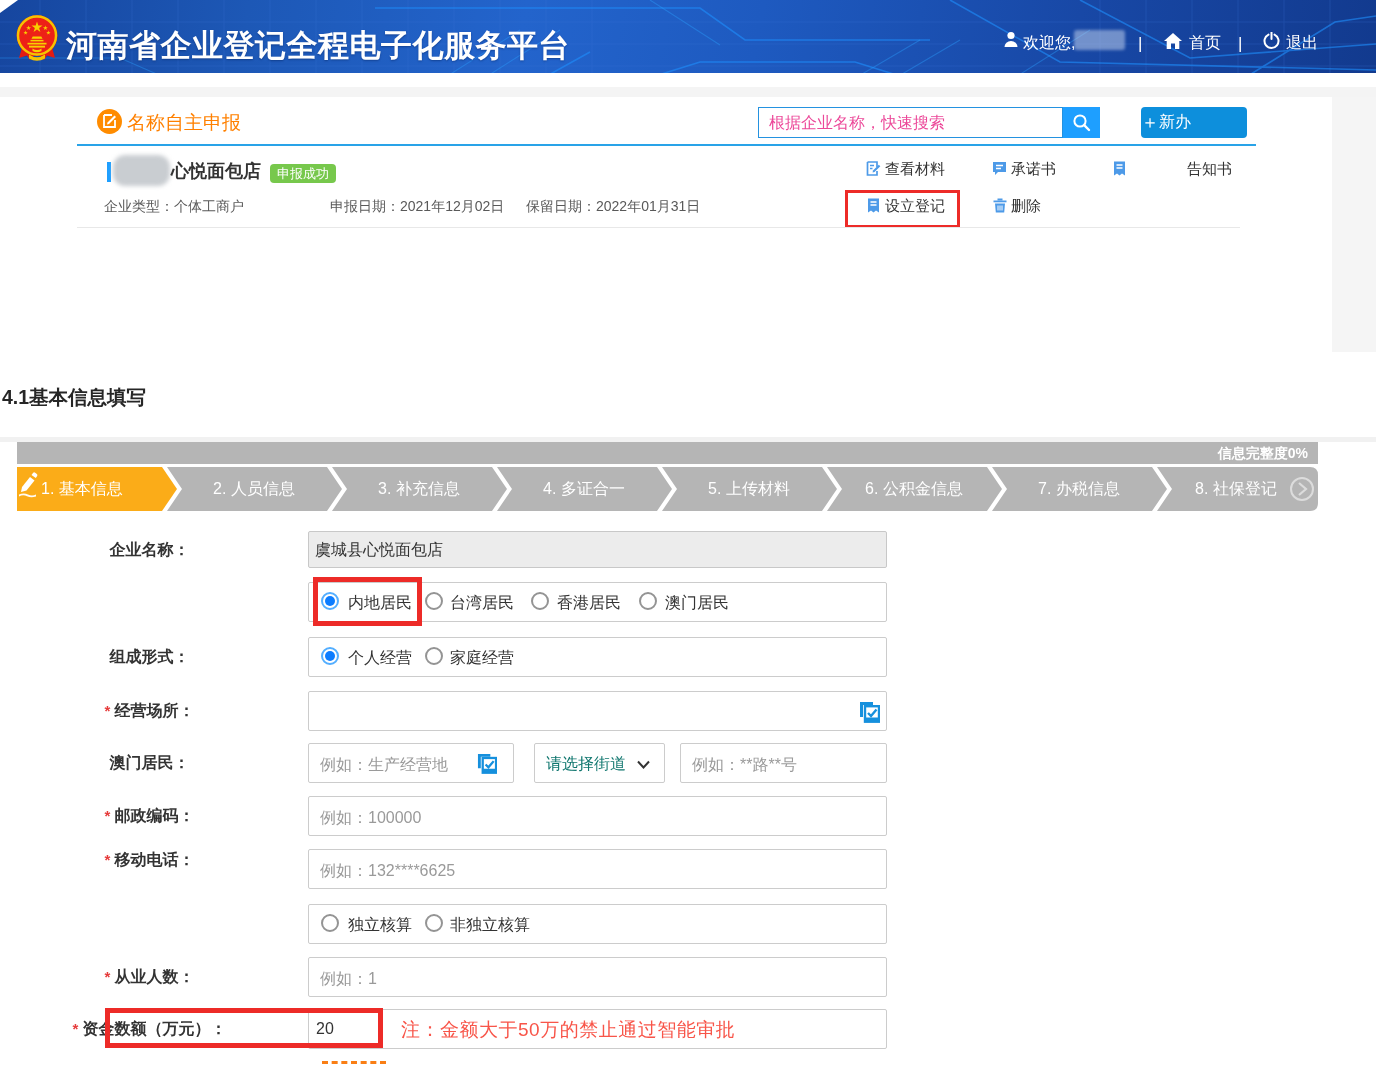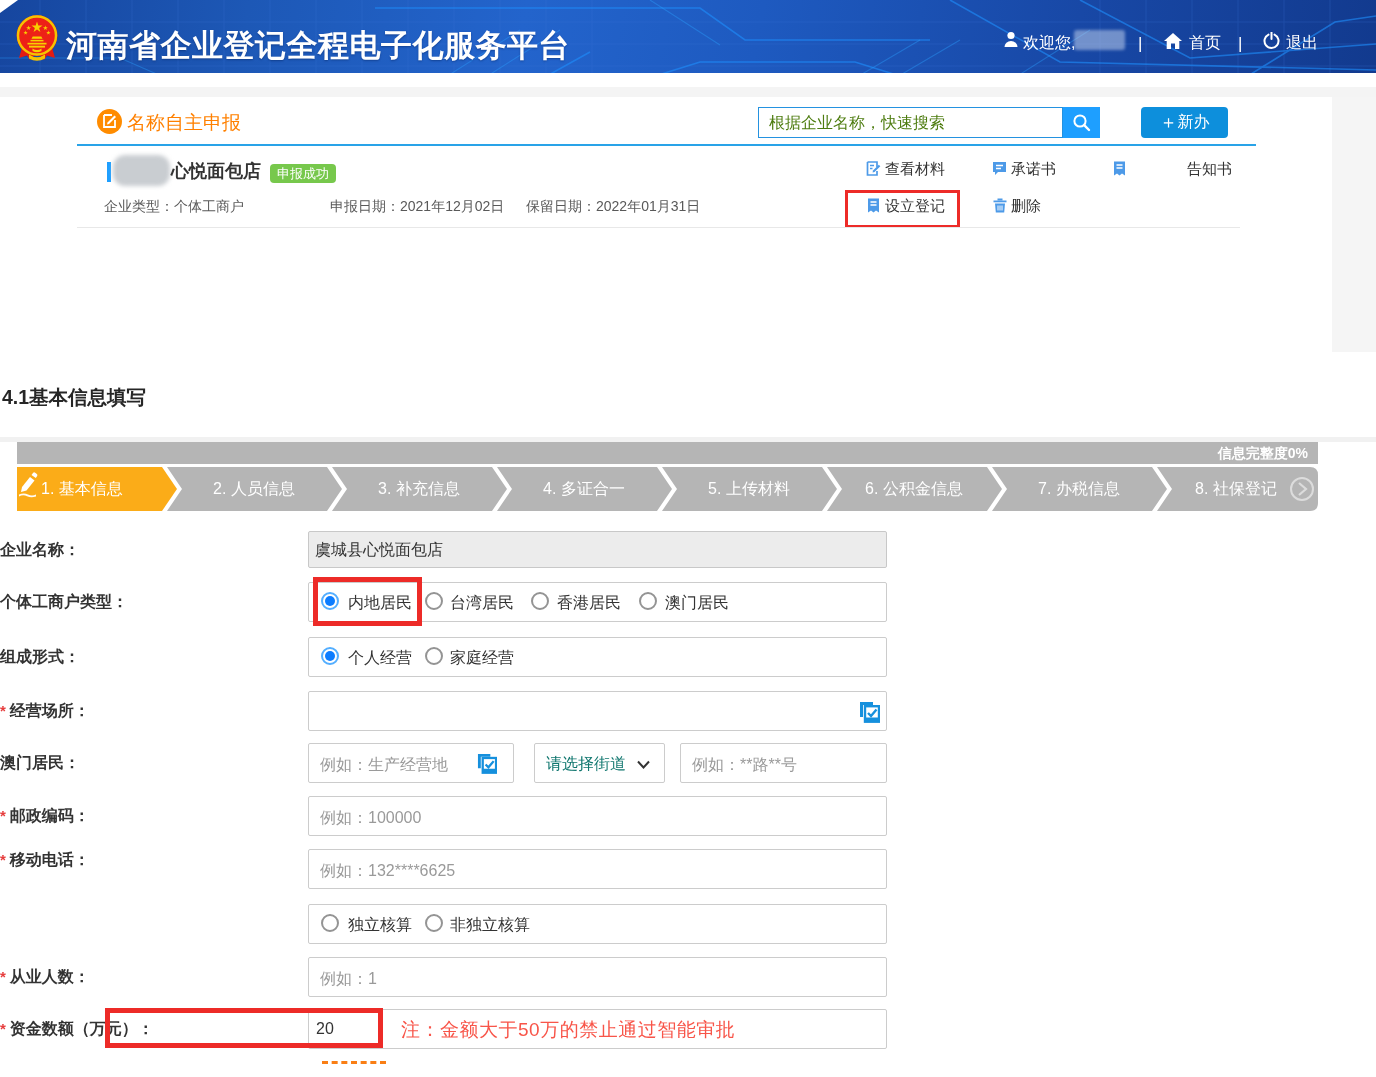--- a/index.html
+++ b/index.html
@@ -6,21 +6,21 @@
 html,body{margin:0;padding:0}
 #page{position:relative;width:1376px;height:1077px;background:#fff;overflow:hidden;
   font-family:"Liberation Sans",sans-serif;-webkit-font-smoothing:antialiased}
 .abs{position:absolute}
 .hdr{position:absolute;left:0;top:0;width:1376px;height:73px;
   background:linear-gradient(100deg,#16469f 0%,#1d58b6 18%,#2364cc 38%,#1e5ac0 55%,#1848a6 78%,#123a8e 100%);overflow:hidden}
 .hmenu{position:absolute;top:0;height:87px;display:flex;align-items:center;color:#fff;font-size:16px}
 .gstrip{position:absolute;left:0;top:87px;width:1376px;height:10px;background:#f4f4f4}
 .gcol{position:absolute;left:1332px;top:97px;width:44px;height:255px;background:#f5f5f5}
 .inp{position:absolute;background:#fff;border:1px solid #ccc;border-radius:2px;box-sizing:border-box}
-.lab{position:absolute;left:0;width:299px;text-align:left;font-weight:bold;font-size:16px;color:#333}
+.lab{position:absolute;left:0;width:299px;text-align:center;font-weight:bold;font-size:16px;color:#333}
 .star{color:#e63c3c;font-size:15px;margin-right:4px}
 .ph{color:#9a9a9a;font-size:16px}
 .rad{display:inline-block;width:18px;height:18px;border:2px solid #949494;border-radius:50%;box-sizing:border-box;vertical-align:-3px}
 .radon{display:inline-block;width:18px;height:18px;border:2px solid #53aeff;border-radius:50%;box-sizing:border-box;vertical-align:-4px;position:relative}
 .radon i{position:absolute;left:2px;top:2px;width:10px;height:10px;background:#0d7dff;border-radius:50%}
 .rlab{font-size:16px;color:#333}
 .redbox{position:absolute;border:5px solid #ed2b28;box-sizing:border-box}
 </style>
 </head>
 <body>
@@ -89,27 +89,27 @@
 <div class="gcol"></div>
 
 <div class="abs" style="left:97px;top:109px;width:25px;height:25px;border-radius:50%;background:#ff8c00"></div>
 <svg class="abs" style="left:102px;top:114px" width="15" height="15" viewBox="0 0 15 15">
   <path d="M2,1 H10 M2,1 V13 H13 V6" fill="none" stroke="#fff" stroke-width="1.8"></path>
   <path d="M5.5,8.5 L12.5,1.5 L14,3 L7,10 L5,10.5 Z" fill="#fff"></path>
 </svg>
 <div class="abs" style="left:127px;top:110px;font-size:19px;color:#ff8000">名称自主申报</div>
 
 <div class="abs" style="left:758px;top:107px;width:305px;height:31px;border:1px solid #2492e0;box-sizing:border-box;background:#fff"></div>
-<div class="abs" style="left:769px;top:113px;font-size:16px;color:#4d7c0f">根据企业名称，快速搜索</div>
+<div class="abs" style="left:769px;top:113px;font-size:16px;color:#ec4899">根据企业名称，快速搜索</div>
 <div class="abs" style="left:1063px;top:107px;width:37px;height:31px;background:#1e9fff"></div>
 <svg class="abs" style="left:1072px;top:113px" width="19" height="19" viewBox="0 0 19 19">
   <circle cx="8" cy="8" r="5.6" fill="none" stroke="#fff" stroke-width="2"></circle>
   <line x1="12.2" y1="12.2" x2="17" y2="17" stroke="#fff" stroke-width="2.4" stroke-linecap="round"></line>
 </svg>
-<div class="abs" style="left:1141px;top:107px;width:87px;height:31px;background:#0d8fdc;border-radius:4px;color:#fff;font-size:16px;text-align:center;line-height:30px"><span style="font-size:18px;vertical-align:-1px">＋</span>新办</div>
+<div class="abs" style="left:1141px;top:107px;width:106px;height:31px;background:#0d8fdc;border-radius:4px;color:#fff;font-size:16px;text-align:left;line-height:30px"><span style="font-size:18px;vertical-align:-1px">＋</span>新办</div>
 
 <div class="abs" style="left:77px;top:144px;width:1179px;height:2px;background:#29a3e8"></div>
 
 <div class="abs" style="left:107px;top:162px;width:4px;height:20px;background:#1e9fff"></div>
 <div class="abs" style="left:113px;top:155px;width:57px;height:31px;background:#c9cdd1;border-radius:12px;filter:blur(2px)"></div>
 <div class="abs" style="left:171px;top:159px;font-size:18px;font-weight:bold;color:#333">心悦面包店</div>
 <div class="abs" style="left:270px;top:164px;width:66px;height:19px;background:#77c84c;border-radius:4px;color:#fff;font-size:13px;text-align:center;line-height:19px">申报成功</div>
 <div class="abs" style="left:104px;top:198px;font-size:14px;color:#595959">企业类型：个体工商户</div>
 <div class="abs" style="left:330px;top:198px;font-size:14px;color:#595959">申报日期：2021年12月02日</div>
 <div class="abs" style="left:526px;top:198px;font-size:14px;color:#595959">保留日期：2022年01月31日</div>
@@ -182,21 +182,20 @@
     <path d="M22,20 L30,10 L34.5,13.5 L26.5,23.5 L21,25 Z"></path>
     <path d="M31.5,8 L33,6 Q34,4.8 35.2,5.8 L36.8,7 Q38,8 37,9.2 L35.8,11 Z"></path>
     <path d="M19,27.5 Q24,25.5 28,27.5 T36,27.5 V29.5 Q31,31 27,29.2 T19,29.5 Z" opacity="0.95"></path>
   </g>
 </svg>
 
 <div class="lab" style="top:531px;line-height:37px">企业名称：</div>
 <div class="inp" style="left:308px;top:531px;width:579px;height:37px;background:#ececec;border-color:#c8c8c8"></div>
 <div class="abs" style="left:315px;top:540px;font-size:16px;color:#333">虞城县心悦面包店</div>
 
-<div class="lab" style="top:582px;line-height:40px">个体工商户类型：</div>
 <div class="inp" style="left:308px;top:582px;width:579px;height:40px"></div>
 <span class="radon" style="position:absolute;left:321px;top:592px">
       <i></i>
     </span>
 <div class="abs" style="left:348px;top:593px" class2="rlab"><span class="rlab">内地居民</span></div>
 <span class="rad" style="position:absolute;left:425px;top:592px"></span>
 <div class="abs" style="left:450px;top:593px"><span class="rlab">台湾居民</span></div>
 <span class="rad" style="position:absolute;left:531px;top:592px"></span>
 <div class="abs" style="left:557px;top:593px"><span class="rlab">香港居民</span></div>
 <span class="rad" style="position:absolute;left:639px;top:592px"></span>

